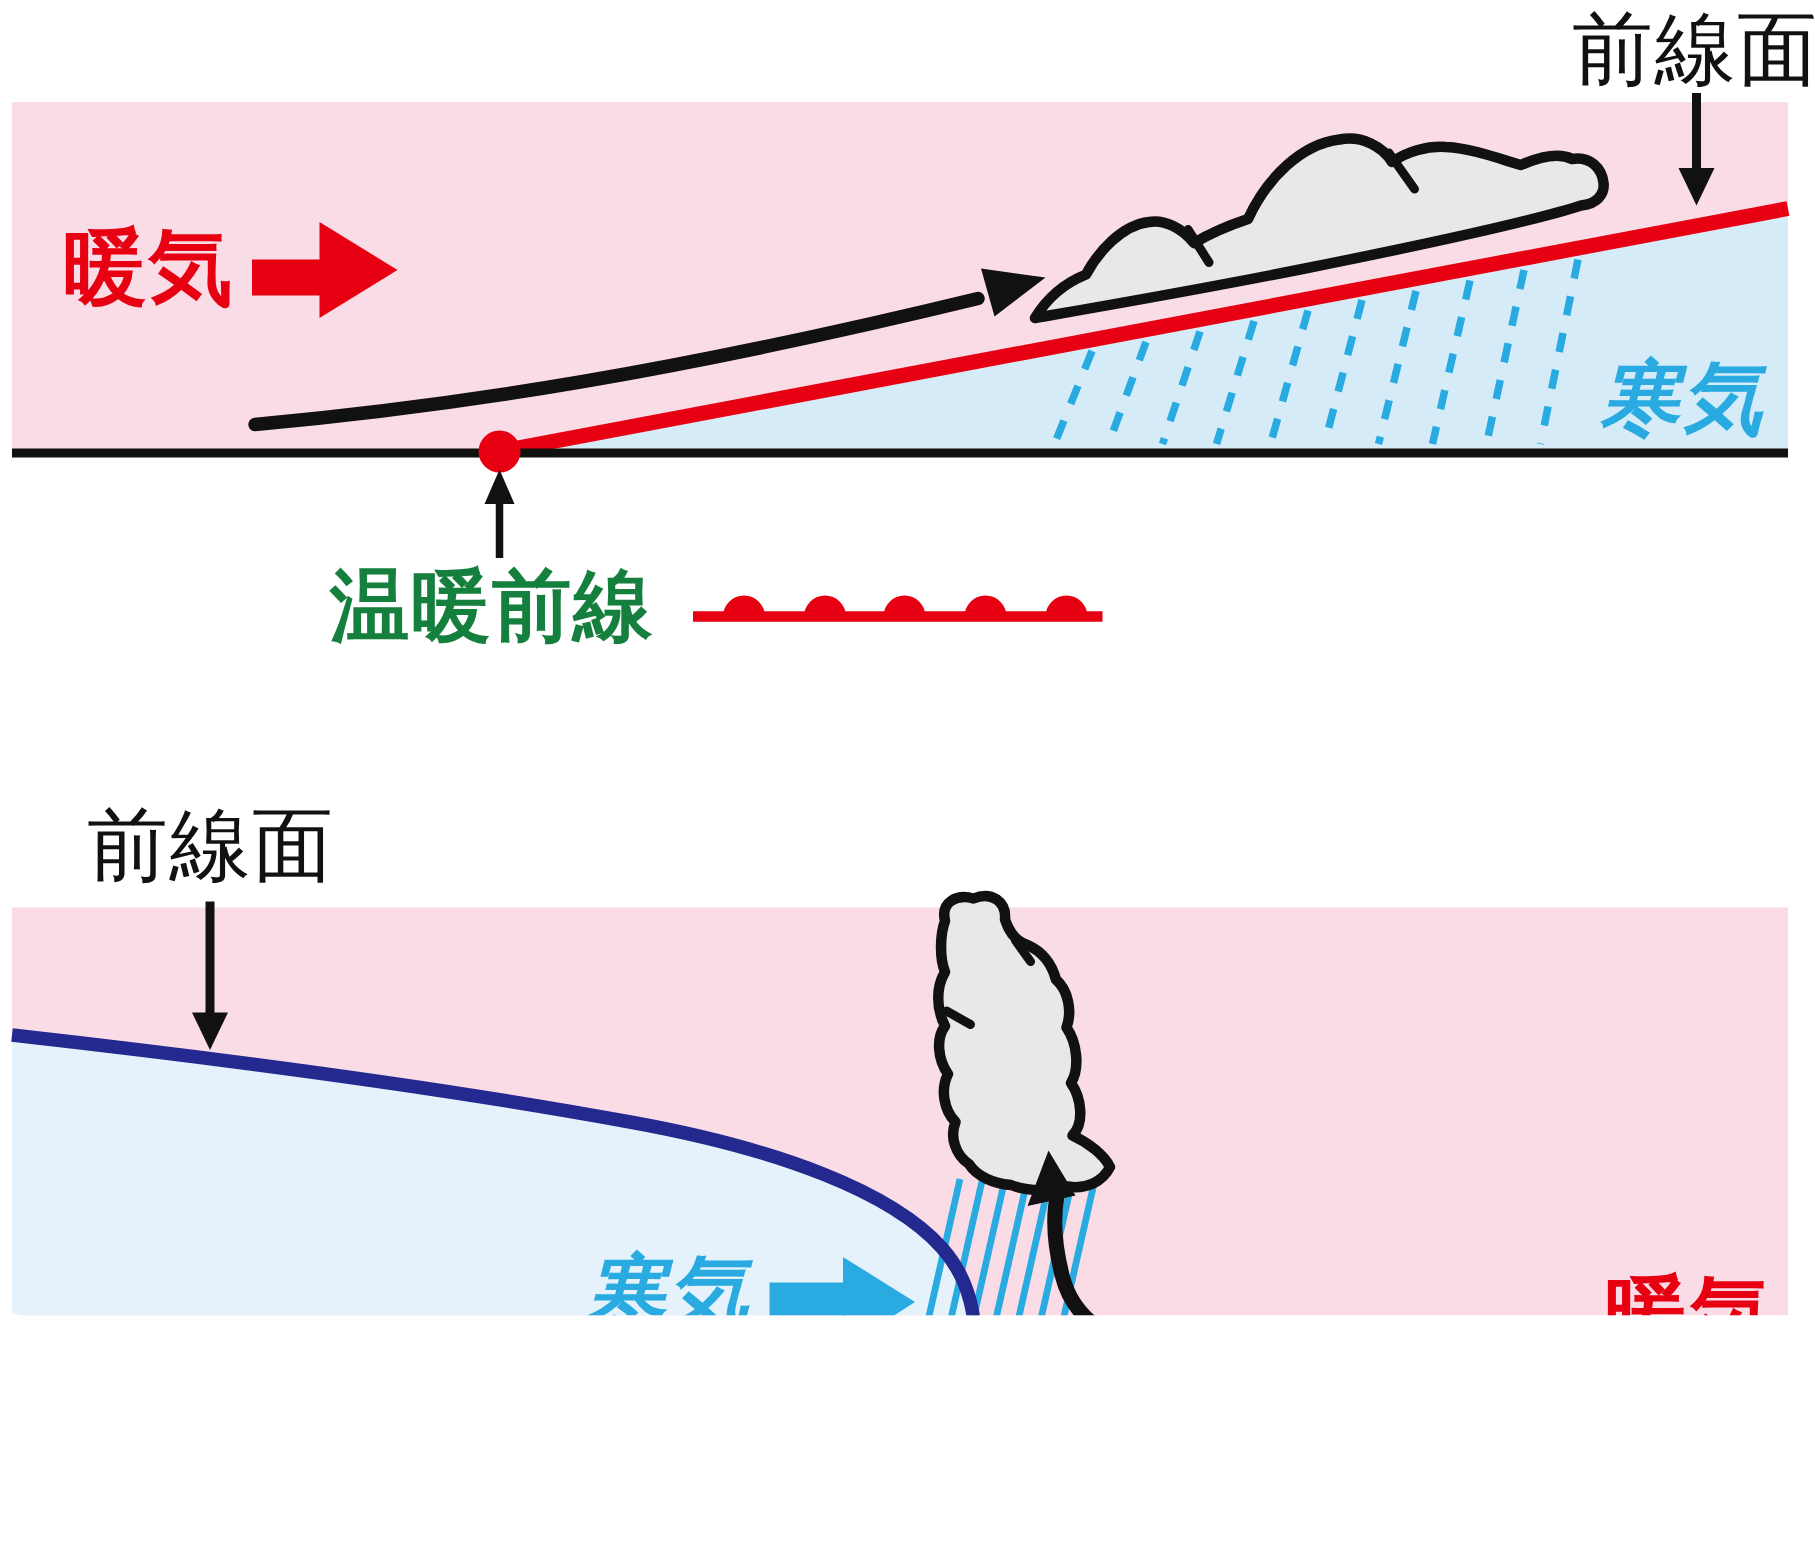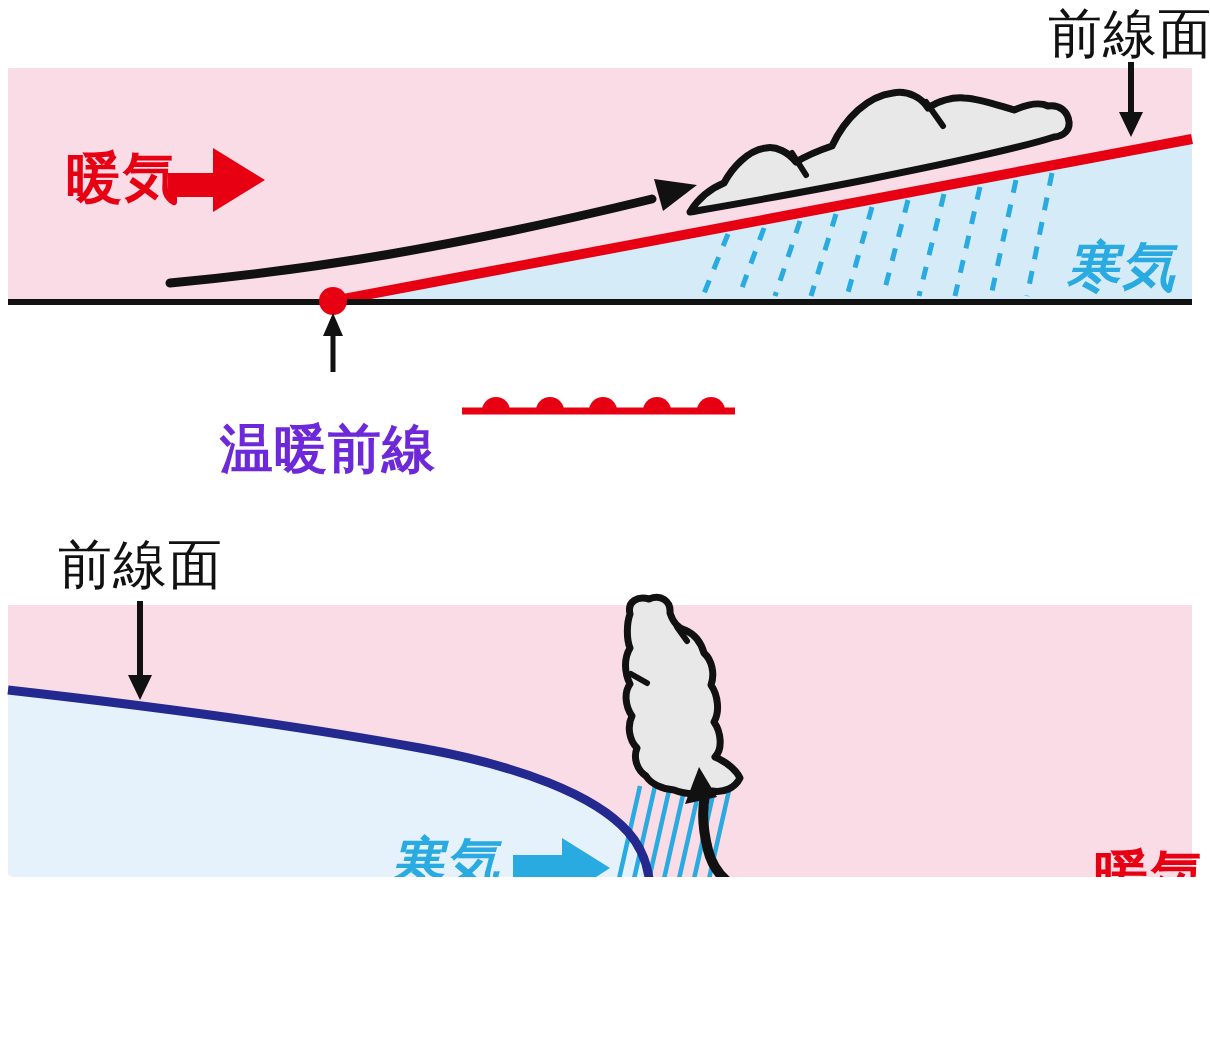--- a/index.html
+++ b/index.html
@@ -7,22 +7,22 @@
     position:relative;
     width:1210px;height:877px;
     background:#ffffff;
     overflow:hidden;
     font-family:"Liberation Sans","DejaVu Sans",sans-serif;
     border-radius:17px;
   }
   #diagram-svg{position:absolute;left:0;top:0;}
   .lbl{position:absolute;white-space:nowrap;line-height:1;letter-spacing:1px;}
   .lbl-thin{font-size:54px;font-weight:400;color:#111111;}
-  .lbl-front-name{font-size:53px;font-weight:700;color:#6d28d9;margin-top:44px;}
-  .lbl-warm{font-size:56px;font-weight:700;color:#e60012;margin-left:24px;}
+  .lbl-front-name{font-size:53px;font-weight:700;color:#15803d;}
+  .lbl-warm{font-size:56px;font-weight:700;color:#e60012;}
   .lbl-cold{font-size:54px;font-weight:700;color:#29abe2;font-style:italic;}
 </style>
 </head>
 <body>
 
 <div id="canvas">
 
   <svg id="diagram-svg" width="1210" height="1045" viewBox="0 0 1210 1045">
 
     <g>

